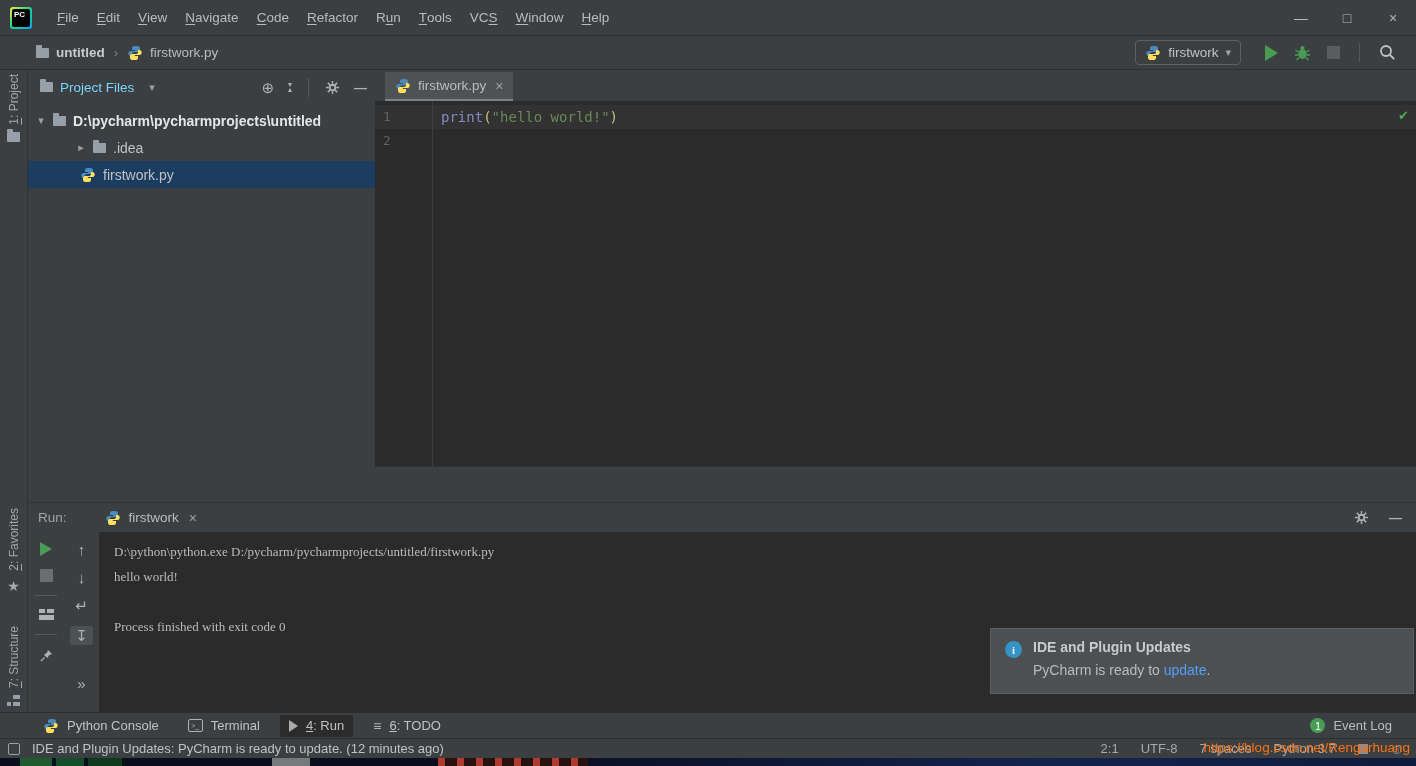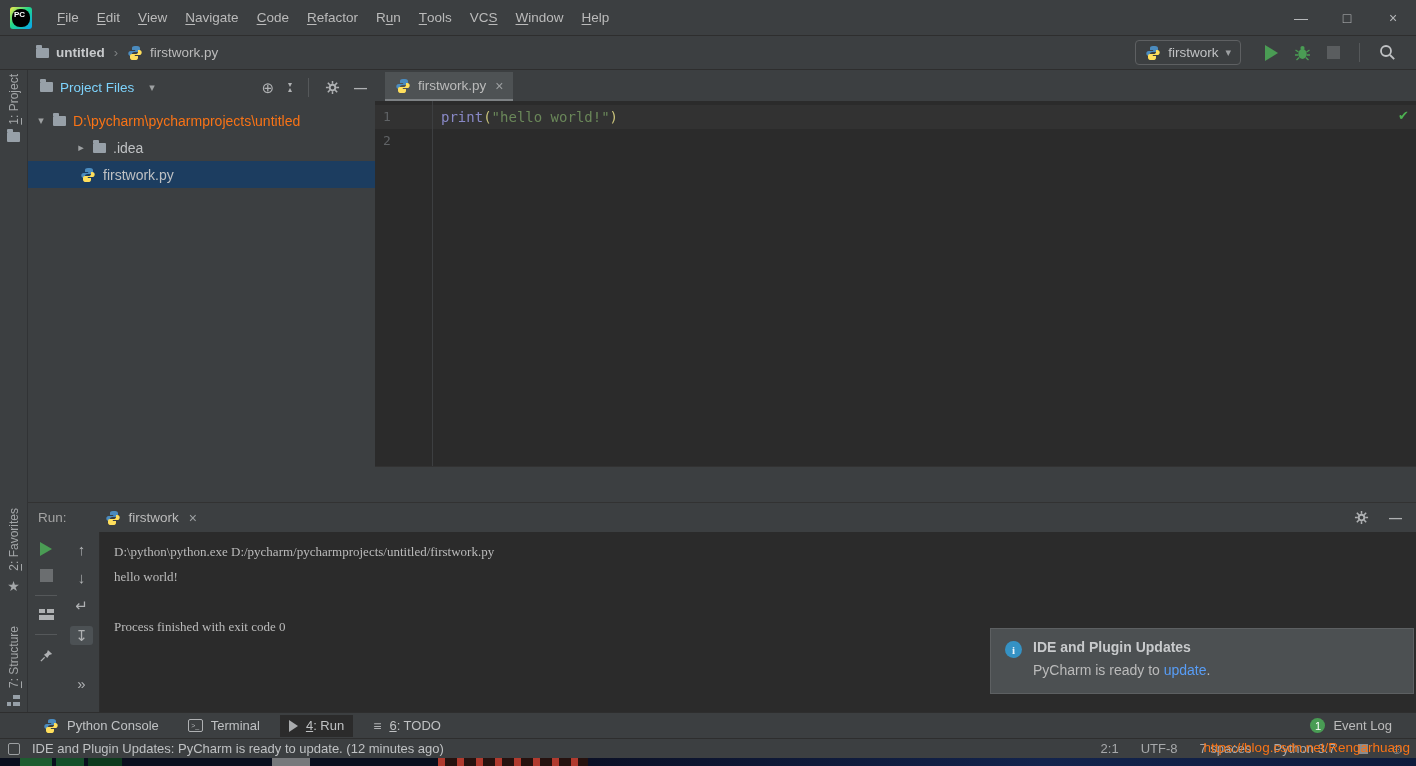--- a/index.html
+++ b/index.html
@@ -4,21 +4,21 @@
 <style>
   *{box-sizing:border-box;margin:0;padding:0}
   body{background:#1e1e1e}
   #root{position:relative;width:1416px;height:766px;background:#2B2B2B;
         font-family:"Liberation Sans",sans-serif;font-size:13px;color:#BBBBBB;overflow:hidden}
 
   
   .titlebar{height:36px;background:#3C3F41;border-bottom:1px solid #2E2E2E;display:flex;align-items:center;position:relative}
   .logo{width:22px;height:22px;margin:0 16px 0 10px;border-radius:3px;position:relative;
         background:linear-gradient(135deg,#F7EB4A 0%,#21D789 45%,#07A3F2 100%)}
-  .logo-inner{position:absolute;inset:2px;background:#000;border-radius:8px;color:#fff;font-size:8px;font-weight:bold;padding:1px 0 0 2px}
+  .logo-inner{position:absolute;inset:2px;background:#000;border-radius:2px;color:#fff;font-size:8px;font-weight:bold;padding:1px 0 0 2px}
   .menu-item{padding:0 9px;height:100%;display:flex;align-items:center;color:#BBBBBB;font-size:13.5px;cursor:default}
   .menu-item u{text-underline-offset:2px}
   .win-title{position:absolute;left:688px;top:0;height:100%;display:flex;align-items:center;color:#7D7D7D;font-size:13.5px;white-space:nowrap}
   .win-btns{margin-left:auto;display:flex;height:100%}
   .win-btn{width:46px;display:flex;align-items:center;justify-content:center;color:#B6B8BA;font-size:14px}
 
   
   .toolbar{height:34px;background:#3C3F41;border-bottom:1px solid #2E2E2E;display:flex;align-items:center}
   .crumbs{display:flex;align-items:center;margin-left:36px;gap:7px}
   .crumb-bold{font-weight:bold;color:#C7C9CB;font-size:13.5px}
@@ -53,21 +53,21 @@
   .ph-ico{color:#AFB1B3;font-size:15px;line-height:1}
   .collapse-ico{display:flex;flex-direction:column;align-items:center;color:#AFB1B3;font-size:8px;line-height:5px}
   .minus{color:#AFB1B3;font-weight:bold}
   .tree{padding-top:3px}
   .tree-row{height:27px;display:flex;align-items:center;gap:7px;font-size:14px;color:#BFC1C3}
   .tree-row .arrow{color:#9DA0A2;font-size:11px;width:10px;text-align:center}
   .r1{padding-left:8px}
   .r2{padding-left:48px}
   .r3{padding-left:52px}
   .row-sel{background:#1C3D60}
-  .bold-label{font-weight:normal;color:#f97316}
+  .bold-label{font-weight:bold;color:#e5e5e5}
   .py-ico{width:16px;height:16px;flex:none;display:inline-block}
 
   
   .editor{flex:1;display:flex;flex-direction:column;min-width:0}
   .tabbar{height:31px;background:#3C3F41;display:flex;align-items:flex-end}
   .tab{height:29px;display:flex;align-items:center;gap:7px;padding:0 10px;background:#4E5254;border-bottom:2px solid #7D8184;color:#BBBBBB;font-size:13.5px;margin-left:10px}
   .tab-close{color:#9DA0A2;font-size:14px;margin-left:2px}
   .ed-content{flex:1;position:relative;background:#2B2B2B;display:flex}
   .caret-row{position:absolute;left:0;right:0;top:4px;height:24px;background:#323232}
   .gutter{width:58px;flex:none;border-right:1px solid #3D3F41;position:relative;z-index:1;padding-top:4px}

